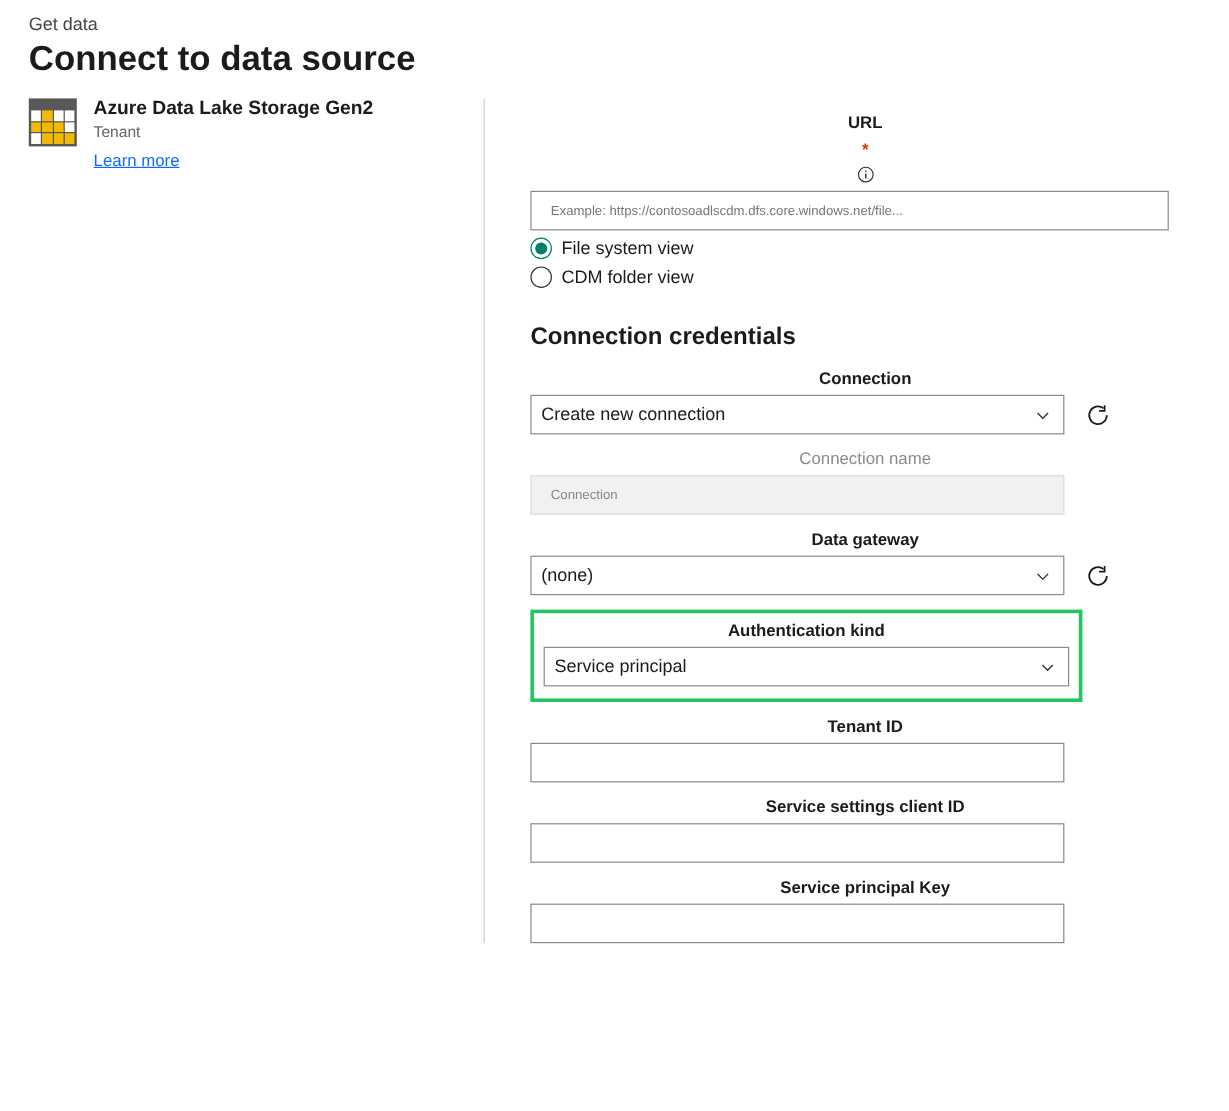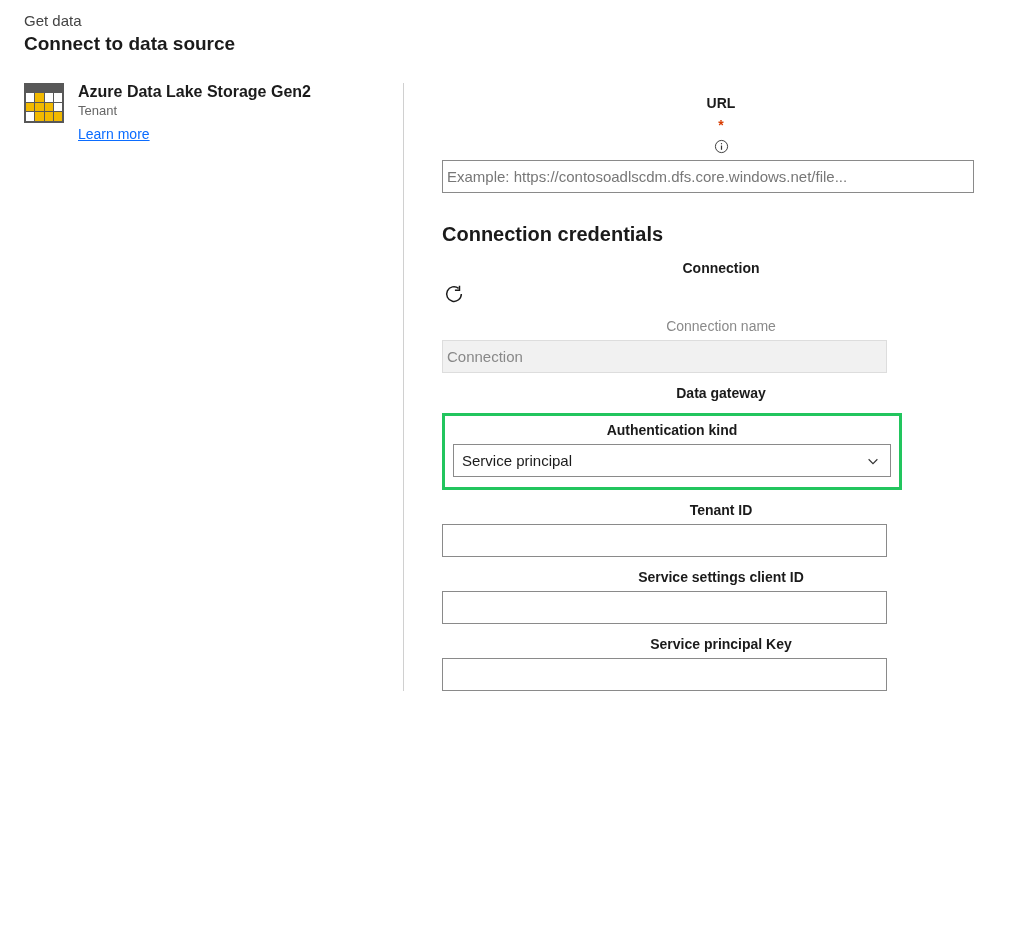--- a/index.html
+++ b/index.html
@@ -10,23 +10,23 @@
     color: #1b1b1b;
     background: #fff;
     width: 1024px;
   }
   .breadcrumb {
     font-size: 15px;
     color: #444;
     margin-bottom: 4px;
   }
   .page-title {
-    font-size: 19px;
+    font-size: 29px;
     font-weight: 700;
-    margin: 2px 0 28px 0;
+    margin: 2px 0 16px 0;
     color: #1b1b1b;
   }
   .content {
     display: flex;
   }
   .left-col {
     width: 380px;
     padding-right: 20px;
     border-right: 1px solid #d0d0d0;
     display: flex;
@@ -77,22 +77,22 @@
   }
   .field-label.disabled { color: #8a8a8a; font-weight: 500; }
   .req { color: #d83b01; font-weight: 600; }
   .info-svg { width: 15px; height: 15px; }
 
   .text-input {
     width: 100%;
     max-width: 532px;
     height: 33px;
     border: 1px solid #8a8a8a;
-    padding: 4px 4px;
-    font-size: 15px;
+    padding: 4px 16px;
+    font-size: 11px;
     font-family: inherit;
     color: #1b1b1b;
     background: #fff;
   }
   .text-input::placeholder { color: #777; }
   .text-input.disabled { background: #f1f1f1; border-color: #ddd; color: #888; }
 
   .select-row {
     display: flex;
     align-items: center;
@@ -199,37 +199,69 @@
       <span>URL</span>
       <span class="req">*</span>
       <svg class="info-svg" viewBox="0 0 16 16" fill="none" stroke="#333" stroke-width="1">
         <circle cx="8" cy="8" r="6.5"></circle>
         <circle cx="8" cy="5" r="0.7" fill="#333" stroke="none"></circle>
         <line x1="8" y1="7" x2="8" y2="11.5" stroke-width="1.3"></line>
       </svg>
     </div>
     <input class="text-input" placeholder="Example: https://contosoadlscdm.dfs.core.windows.net/file..." style="">
 
+    <div class="radio-group">
+      <div class="radio-opt">
+        <span class="radio-circle sel">
+            <span class="radio-dot"></span>
+          </span>
+        <span>File system view</span>
+      </div>
+      <div class="radio-opt">
+        <span class="radio-circle"></span>
+        <span>CDM folder view</span>
+      </div>
+    </div>
 
     <h2 class="section-h mt">Connection credentials</h2>
 
     <div class="field-label">Connection</div>
     <div class="select-row">
+      <div class="select">
+        <span>Create new connection</span>
+        <svg class="chev" viewBox="0 0 16 16" fill="none" stroke="#333" stroke-width="1.3">
+            <polyline points="3 6 8 11 13 6"></polyline>
+          </svg>
+      </div>
       <button class="refresh-btn">
         <svg viewBox="0 0 24 24" fill="none" stroke="#1b1b1b" stroke-width="1.6">
           <path d="M20 12a8 8 0 1 1-3-6.2"></path>
             <polyline points="18 3 18 8 13 8"></polyline>
         </svg>
       </button>
     </div>
 
     <div class="field-label disabled">Connection name</div>
     <input class="text-input disabled plain-field" disabled="" value="Connection" style="">
 
     <div class="field-label">Data gateway</div>
+    <div class="select-row">
+      <div class="select">
+        <span>(none)</span>
+        <svg class="chev" viewBox="0 0 16 16" fill="none" stroke="#333" stroke-width="1.3">
+            <polyline points="3 6 8 11 13 6"></polyline>
+          </svg>
+      </div>
+      <button class="refresh-btn">
+        <svg viewBox="0 0 24 24" fill="none" stroke="#1b1b1b" stroke-width="1.6">
+          <path d="M20 12a8 8 0 1 1-3-6.2"></path>
+            <polyline points="18 3 18 8 13 8"></polyline>
+        </svg>
+      </button>
+    </div>
 
     <div class="highlight-box">
       <div class="field-label">Authentication kind</div>
       <div class="select">
         <span>Service principal</span>
         <svg class="chev" viewBox="0 0 16 16" fill="none" stroke="#333" stroke-width="1.3">
             <polyline points="3 6 8 11 13 6"></polyline>
           </svg>
       </div>
     </div>

